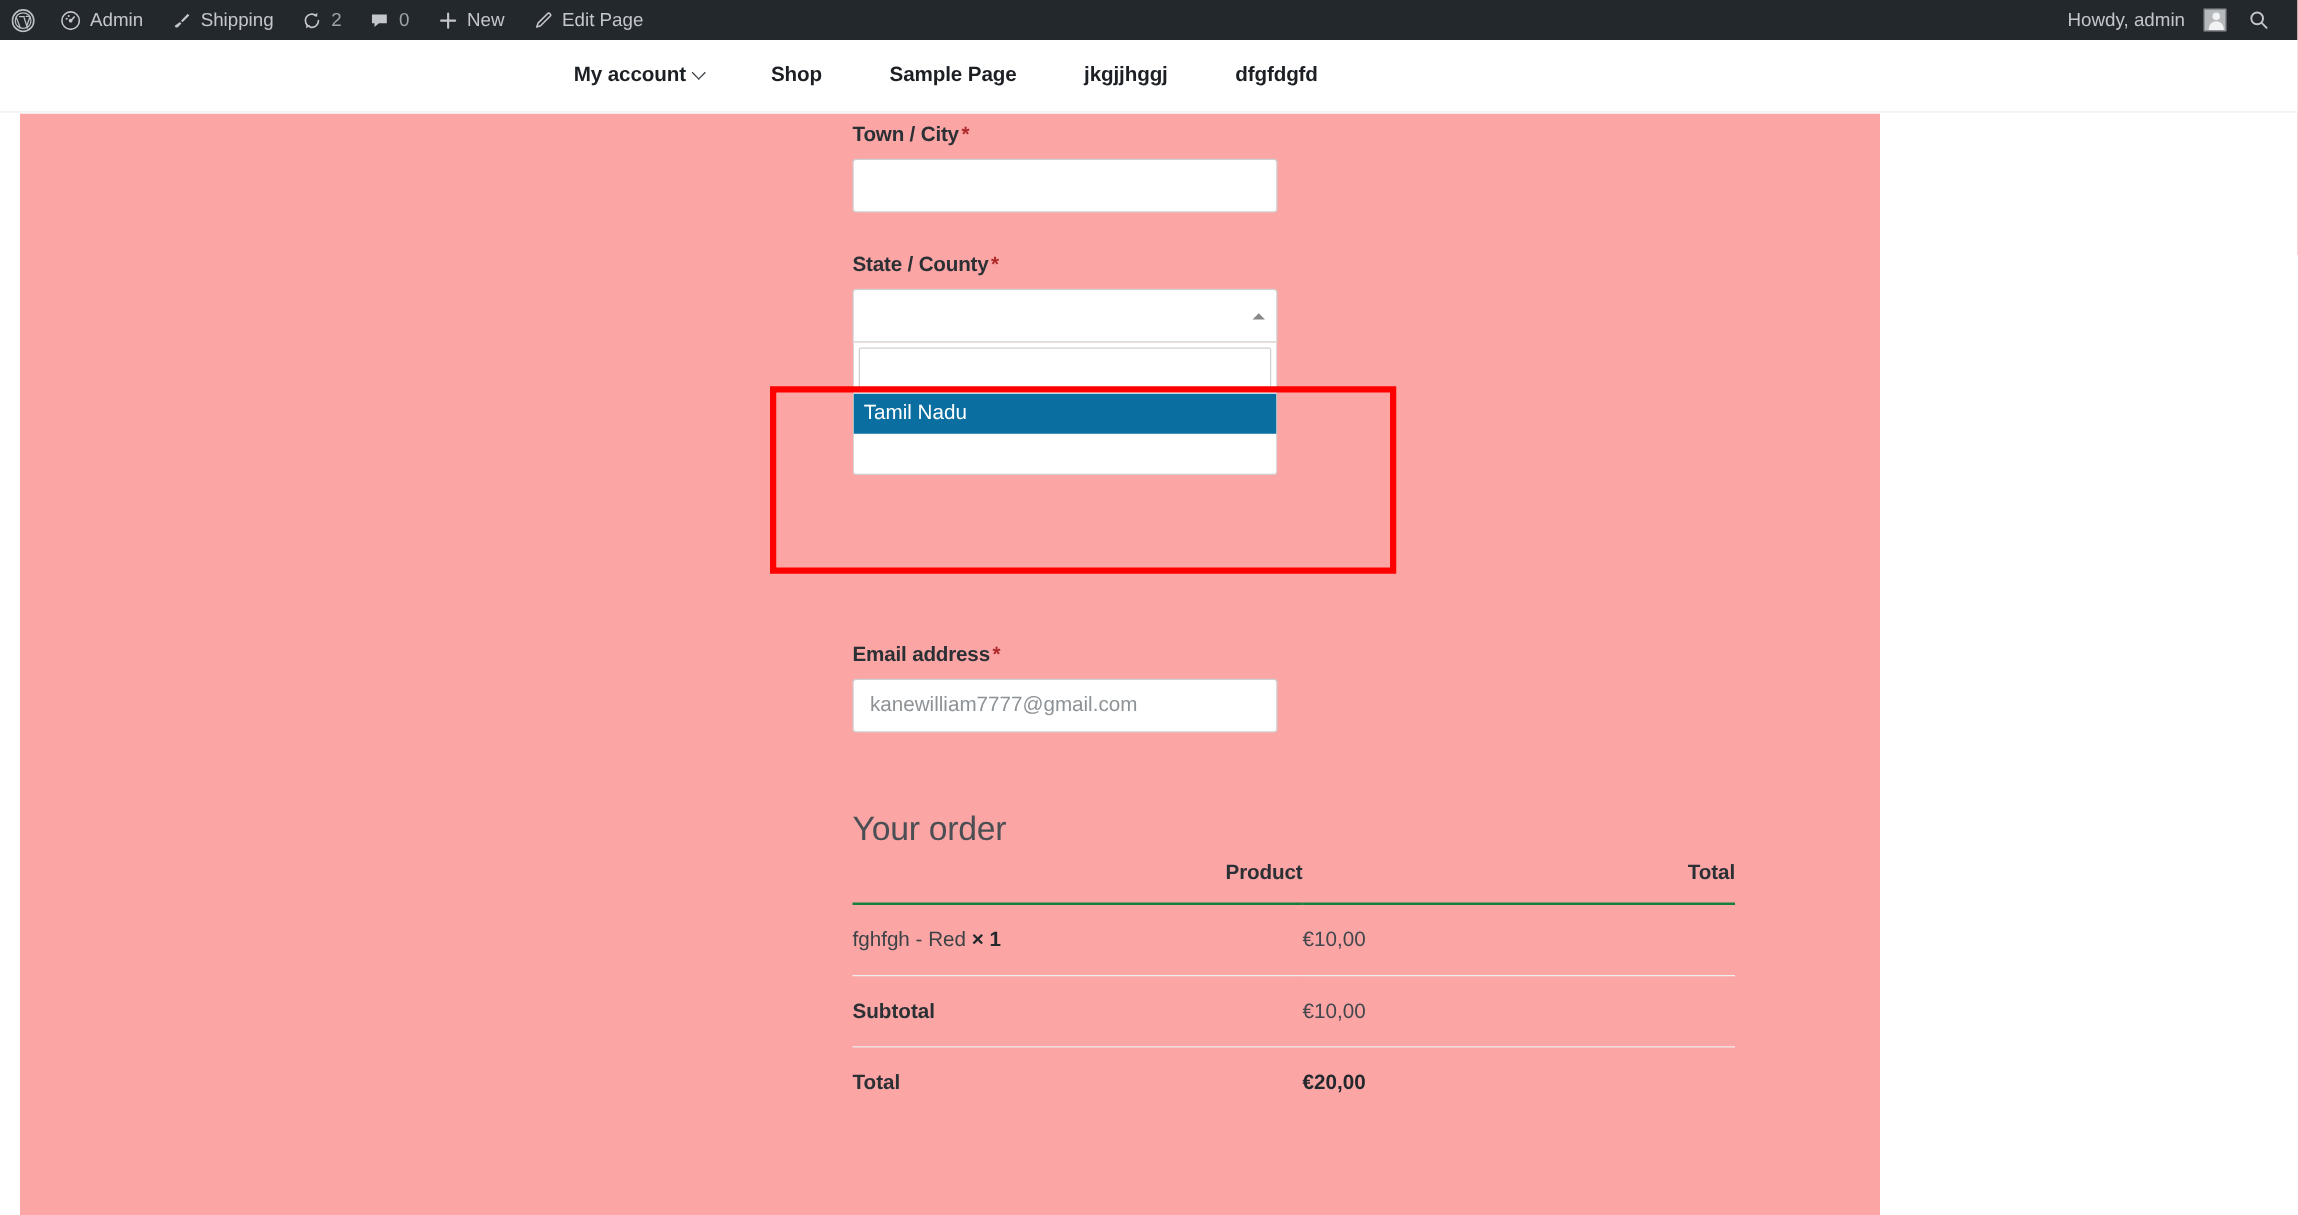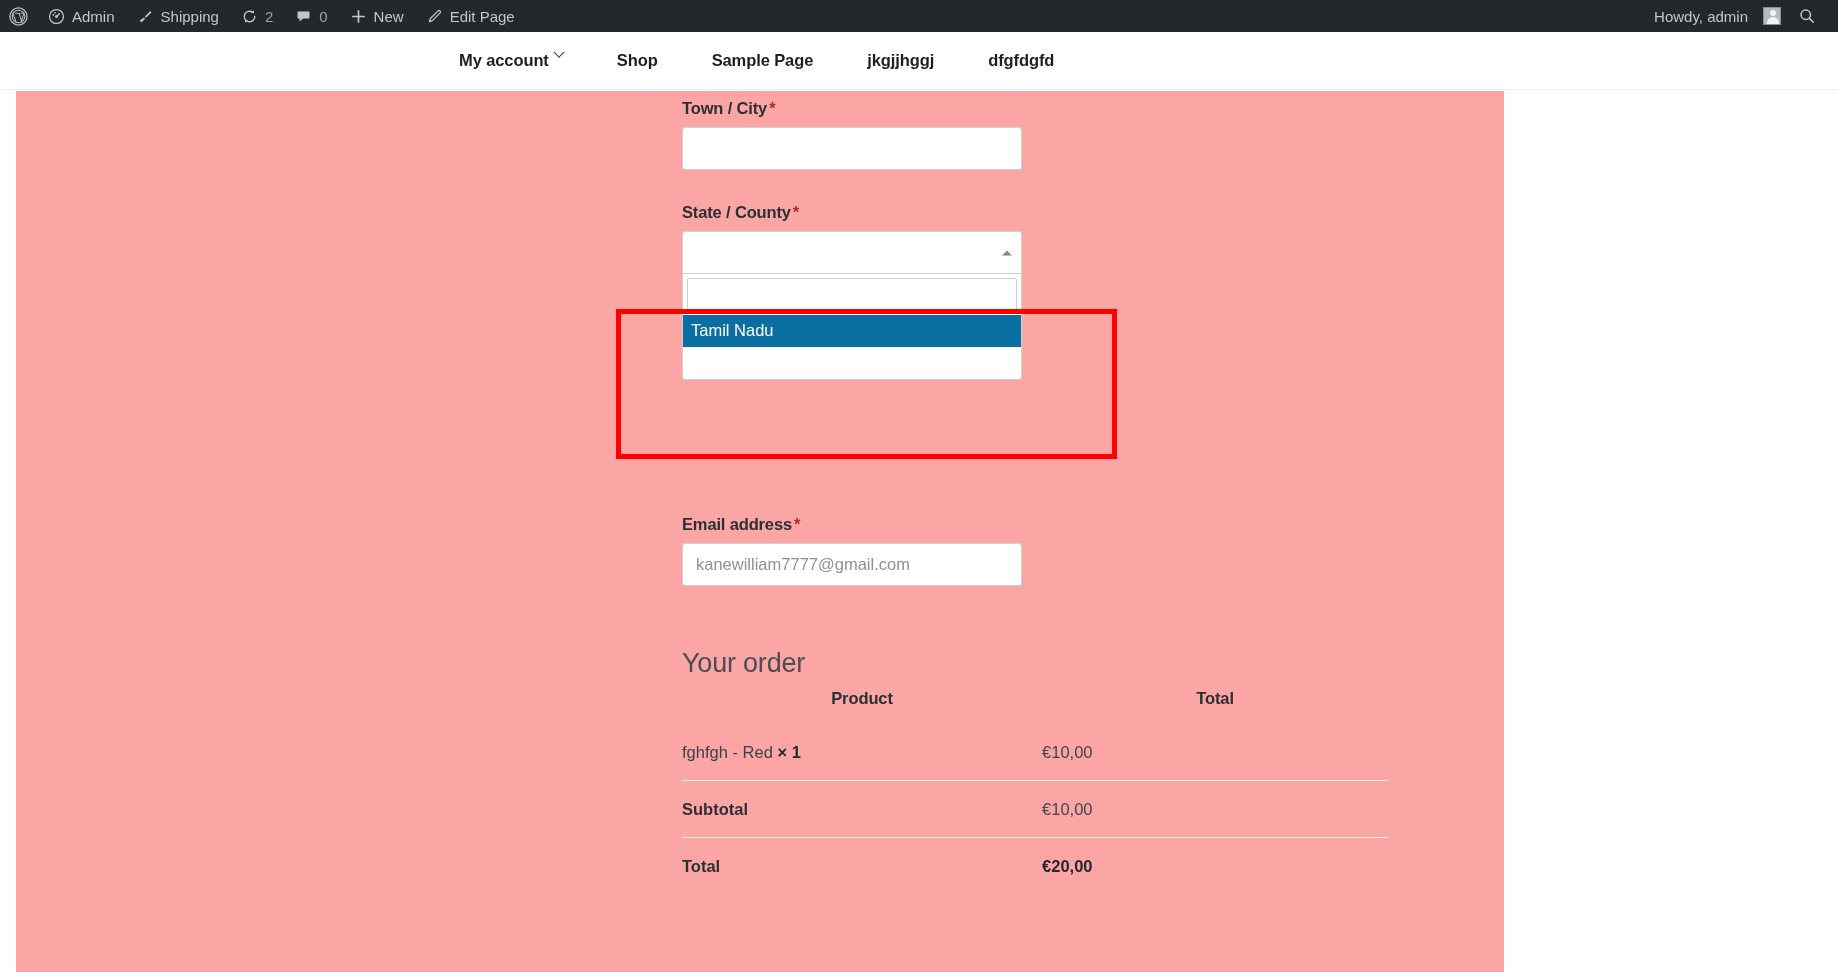--- a/index.html
+++ b/index.html
@@ -83,21 +83,21 @@
     z-index: 50;
   }
   #main-nav {
     display: flex;
     align-items: center;
     margin-left: 459px;
     gap: 0;
   }
   .nav-item {
     display: flex;
-    align-items: flex-start;
+    align-items: center;
     gap: 6px;
     font-size: 16.5px;
     font-weight: 700;
     color: #1c2024;
     padding: 0 27px;
     white-space: nowrap;
     cursor: pointer;
     letter-spacing: -0.1px;
   }
   .nav-item:first-child { padding-left: 0; }
@@ -243,26 +243,26 @@
     color: #4a4f54;
     letter-spacing: -0.2px;
     margin-bottom: 10px;
   }
   table.order-table {
     width: 706px;
     border-collapse: collapse;
     font-size: 16.5px;
   }
   table.order-table th {
-    text-align: center;
+    text-align: right;
     font-weight: 700;
     color: #2b3035;
     font-size: 16.5px;
     padding: 0 0 14px 0;
-    border-bottom: 2px solid #fca5a5;
+    border-bottom: 2px solid #15803d;
     letter-spacing: -0.1px;
   }
   table.order-table td {
     padding: 19px 0 18px 0;
     border-bottom: 1px solid #eeeeee;
     color: #41474c;
     vertical-align: top;
     font-size: 16.5px;
   }
   table.order-table td.label-cell { font-weight: 700; color: #2b3035; }

